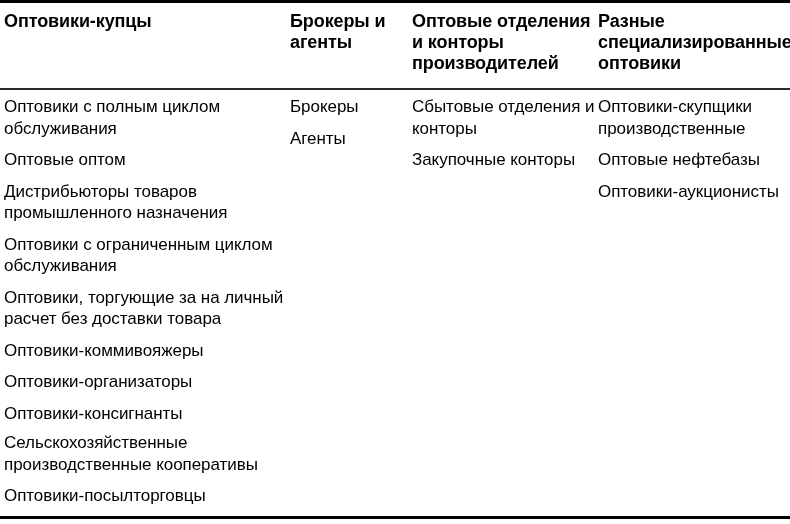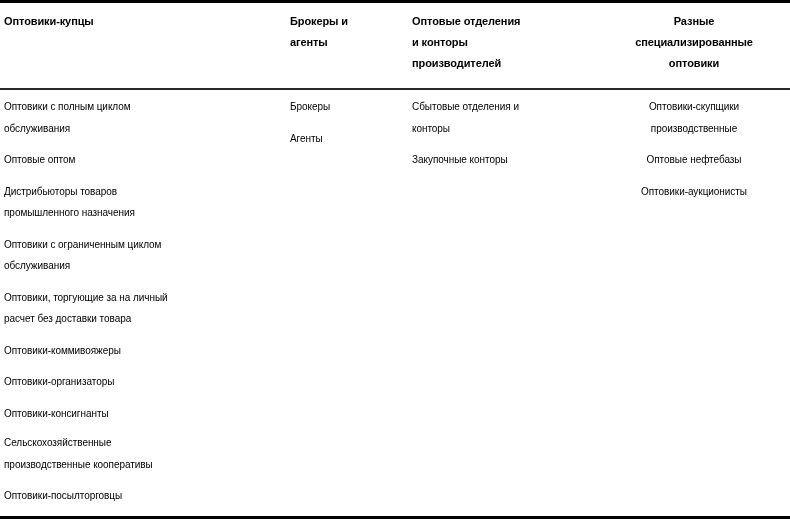--- a/index.html
+++ b/index.html
@@ -65,32 +65,32 @@
   }
 
   .col {
     position: absolute;
     top: 0;
     box-sizing: border-box;
   }
   .col-1 { left: 4px;   width: 284px; }
   .col-2 { left: 290px; width: 108px; }
   .col-3 { left: 412px; width: 196px; }
-  .col-4 { left: 598px; width: 192px; text-align: center; }
+  .col-4 { left: 598px; width: 192px; }
 
   .head-cell {
     font-weight: bold;
-    font-size: 11px;
+    font-size: 18px;
     line-height: 21px;
     letter-spacing: -0.1px;
   }
   .head-cell .ln { display: block; white-space: nowrap; }
 
   .cell-item {
-    font-size: 10px;
+    font-size: 17px;
     line-height: 21.5px;
     letter-spacing: -0.05px;
     margin-bottom: 10px;
   }
   .cell-item:last-child { margin-bottom: 0; }
   .cell-item.tight { margin-bottom: 8px; }
   .cell-item .ln { display: block; white-space: nowrap; }
 </style>
 </head>
 <body>

